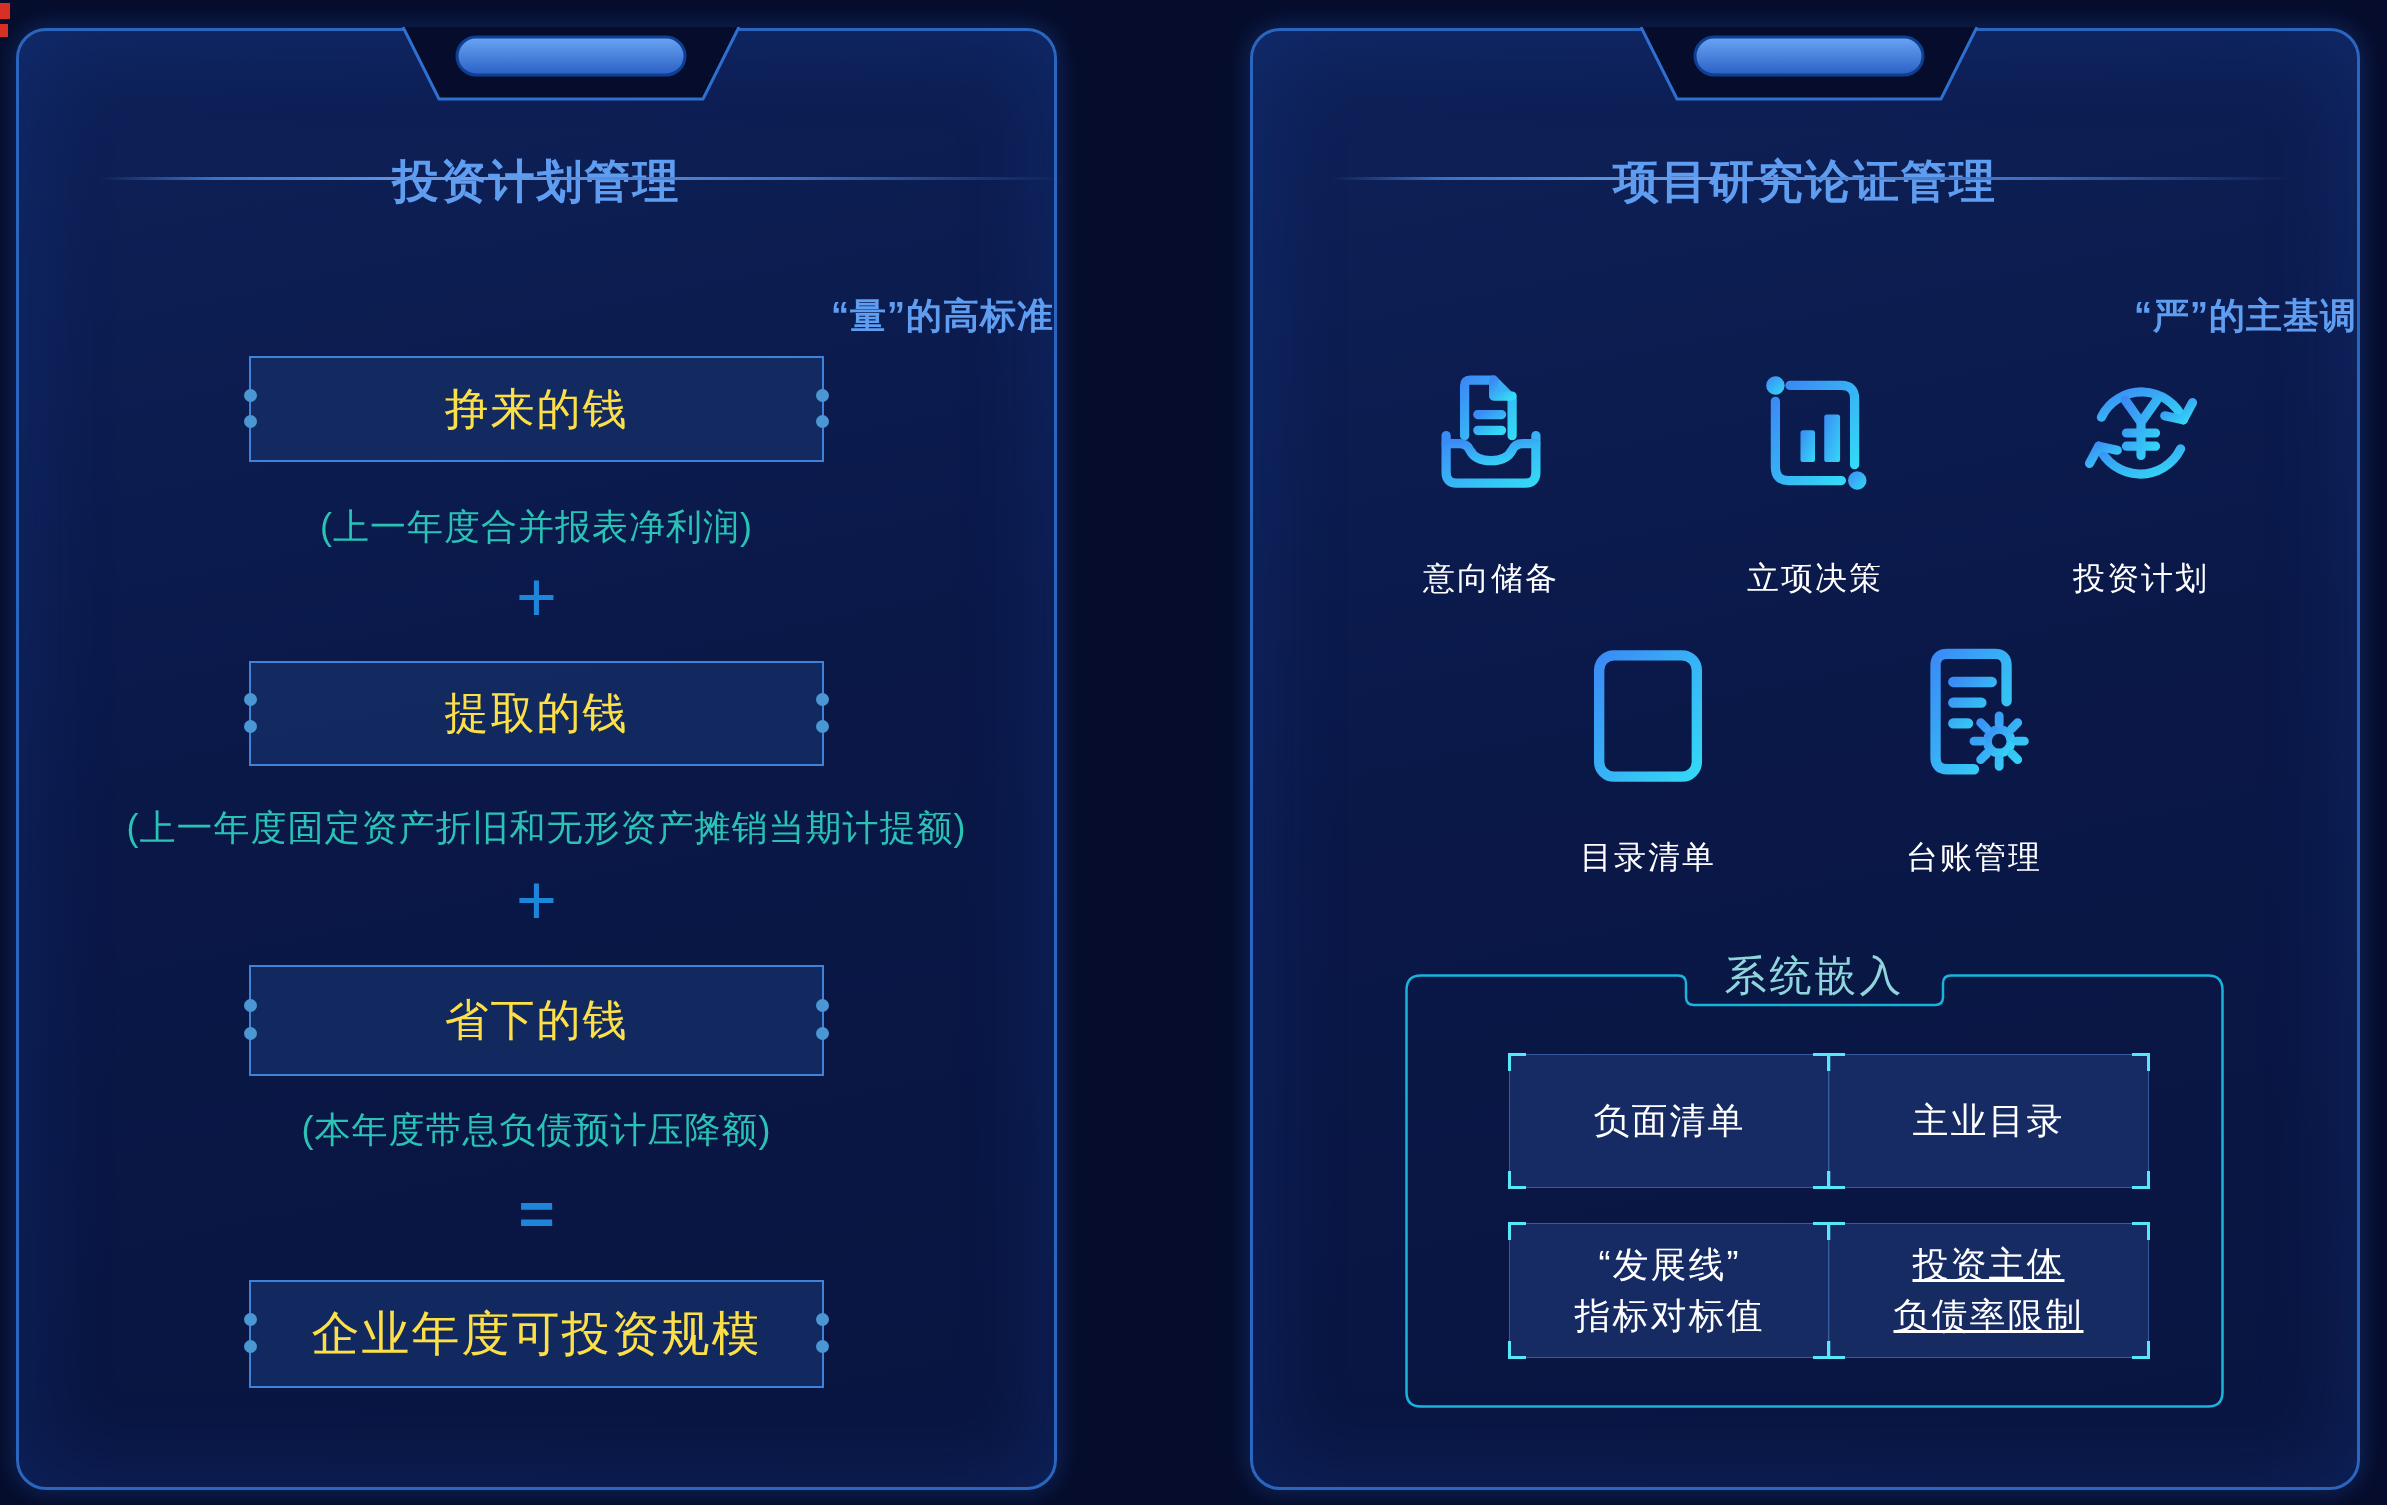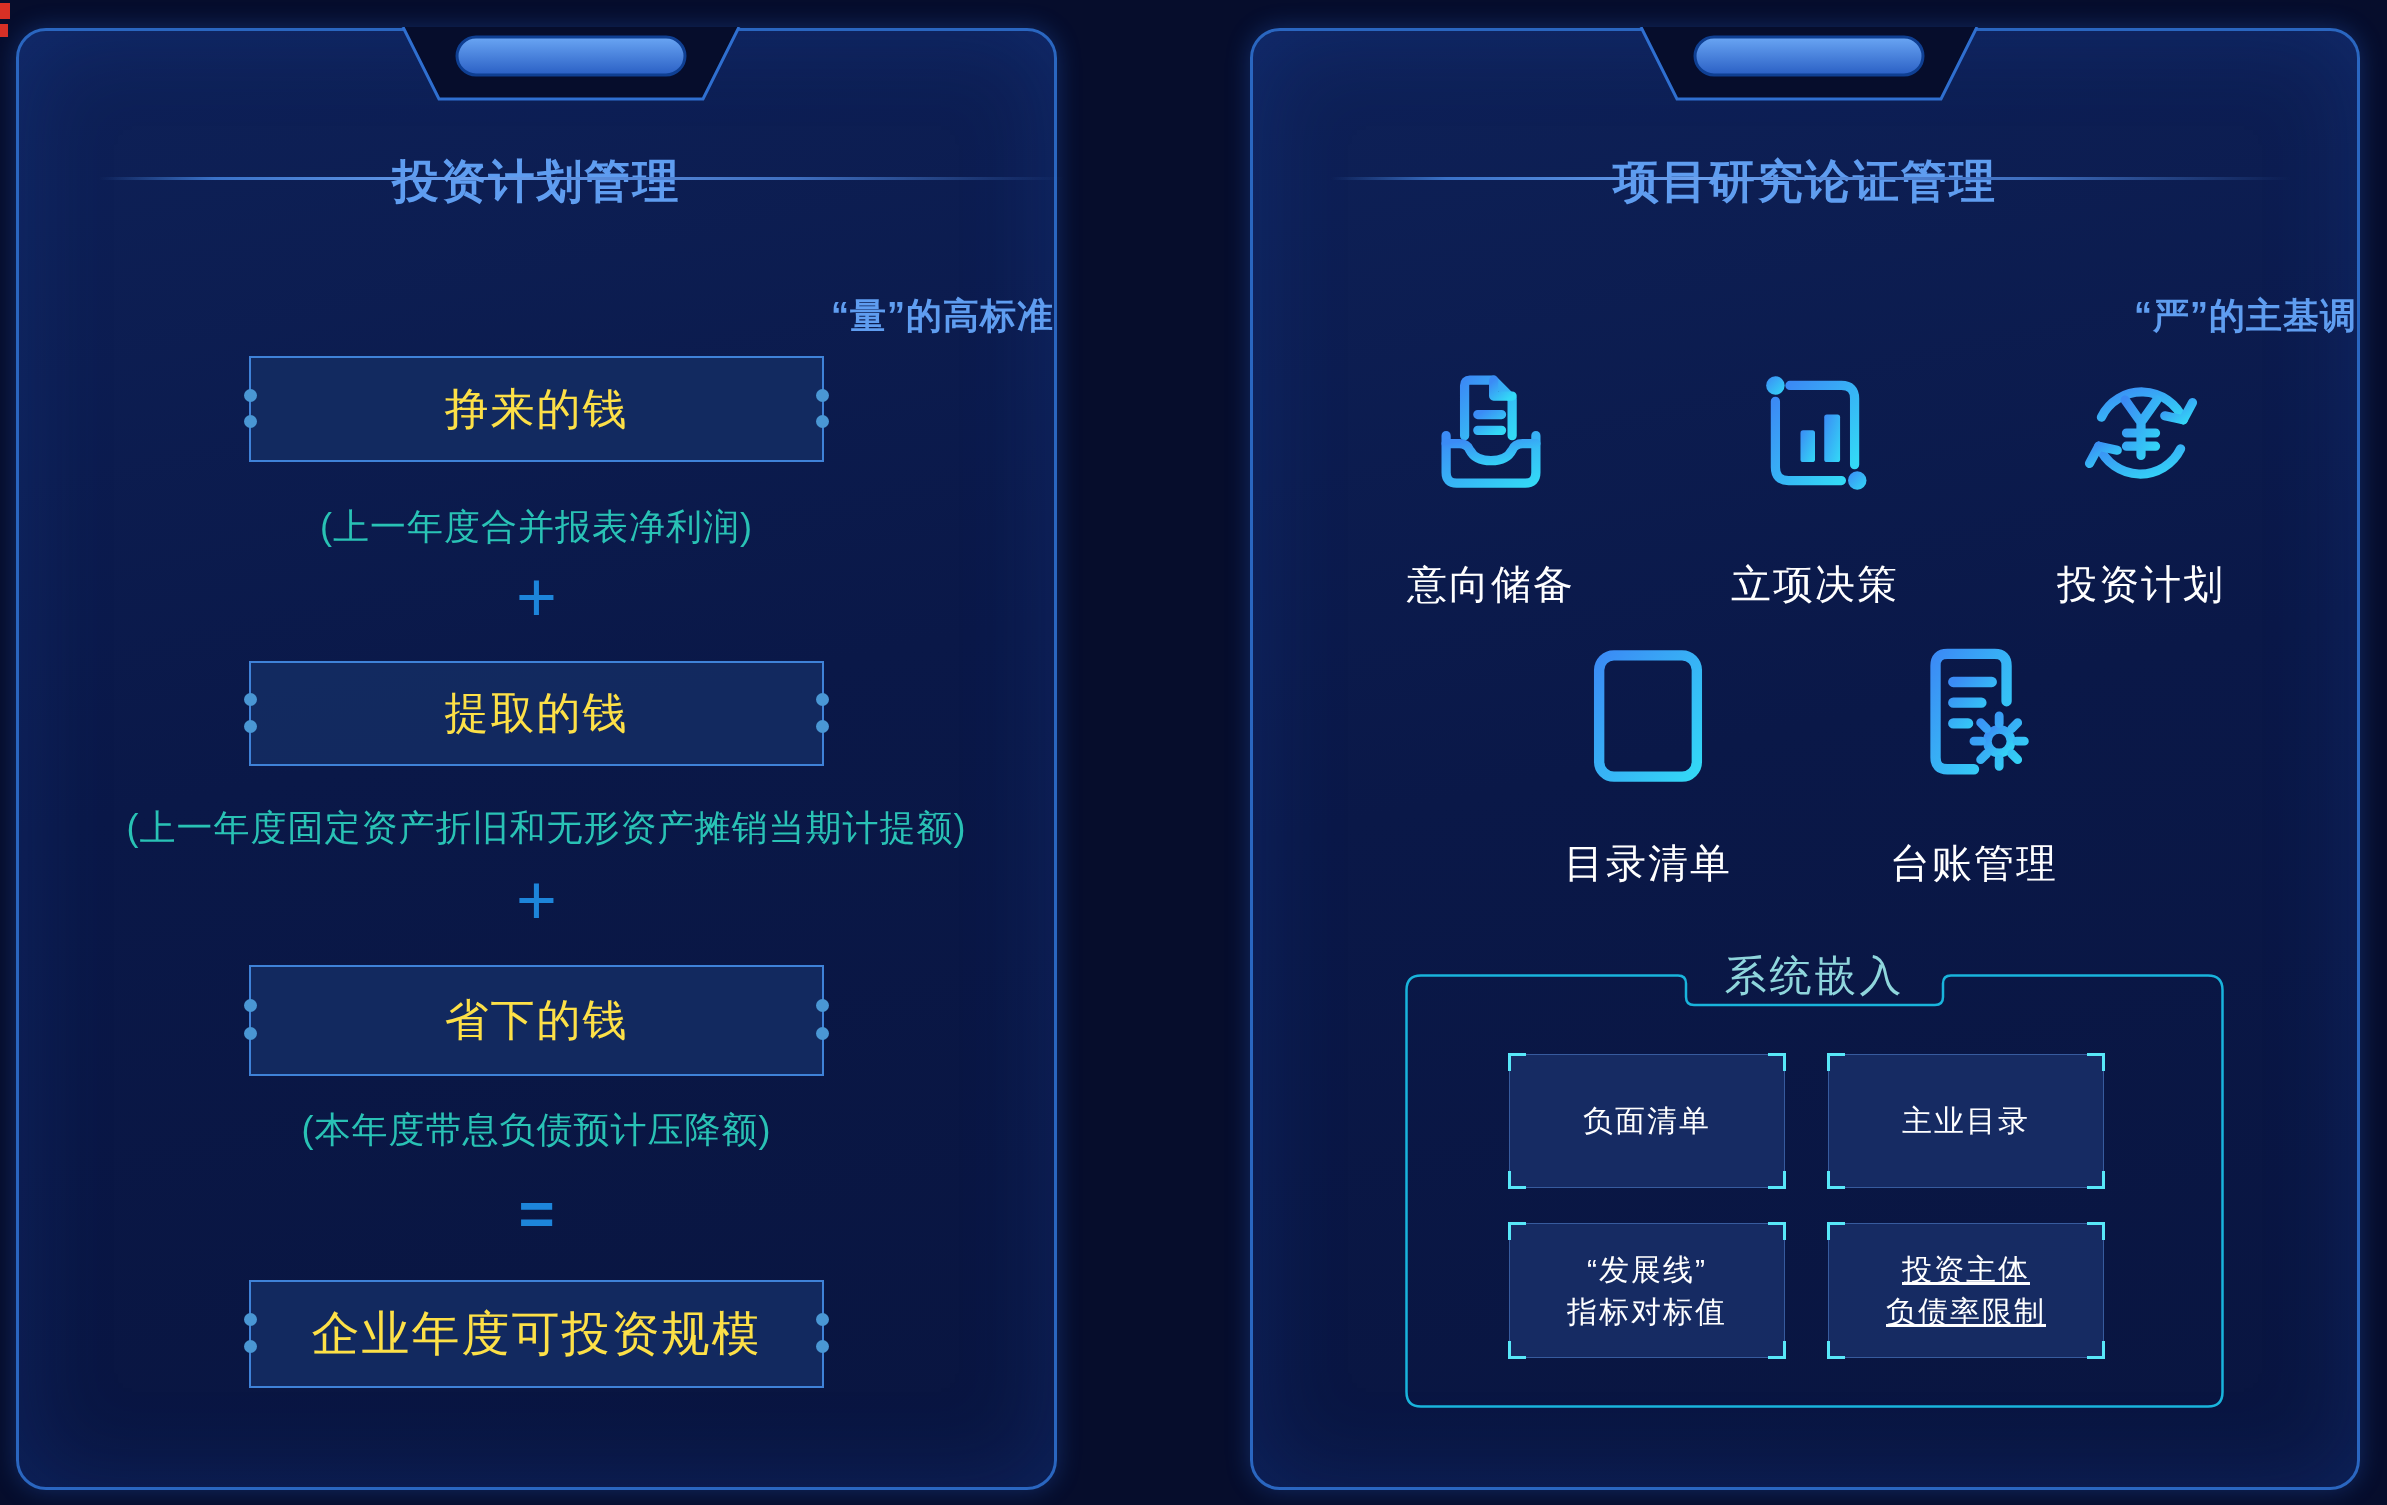--- a/index.html
+++ b/index.html
@@ -46,34 +46,34 @@
   .cap.c3{top:1075px;}
   .op{position:absolute;left:0;width:100%;text-align:center;color:#1d85da;line-height:1;}
   .op.plus{font-size:70px;font-weight:200;}
   .op.o1{top:531px;}
   .op.o2{top:834px;}
   .op.eq{top:1152px;font-size:62px;font-weight:700;letter-spacing:0;}
 
   
   .feat{position:absolute;width:240px;text-align:center;}
   .feat .ic{display:block;margin:0 auto;}
-  .feat .flabel{margin-top:54px;color:#ffffff;font-size:40px;letter-spacing:2px;}
+  .feat .flabel{margin-top:54px;color:#ffffff;font-size:32px;letter-spacing:2px;}
   .feat.f1{left:118px;top:336px;}
   .feat.f2{left:442px;top:336px;}
   .feat.f3{left:768px;top:336px;}
   .feat.f4{left:275px;top:611px;}
   .feat.f5{left:601px;top:611px;}
   .feat.row2 .flabel{margin-top:42px;}
 
   .embed-label{position:absolute;top:917px;left:152px;width:819px;text-align:center;
                color:#8fd6dc;font-size:42px;font-weight:500;letter-spacing:3px;z-index:4;}
   .embed{position:absolute;top:943px;left:152px;width:819px;height:434px;}
   .embed svg.outline{position:absolute;left:0;top:0;}
-  .ebox{position:absolute;width:276px;background:rgba(27,51,110,.75);border:1px solid rgba(95,150,230,.45);
-        color:#ffffff;font-size:30px;letter-spacing:2px;line-height:1.4;
+  .ebox{position:absolute;width:321px;background:rgba(27,51,110,.75);border:1px solid rgba(95,150,230,.45);
+        color:#ffffff;font-size:36px;letter-spacing:2px;line-height:1.4;
         display:flex;flex-direction:column;align-items:center;justify-content:center;text-align:center;}
   .ebox.e1{left:104px;top:80px;height:134px;}
   .ebox.e2{left:423px;top:80px;height:134px;}
   .ebox.e3{left:104px;top:249px;height:135px;}
   .ebox.e4{left:423px;top:249px;height:135px;text-decoration:underline;}
   .cb{position:absolute;width:18px;height:18px;}
   .cb.tl{left:-2px;top:-2px;border-left:3px solid #58e7f8;border-top:3px solid #58e7f8;}
   .cb.tr{right:-2px;top:-2px;border-right:3px solid #58e7f8;border-top:3px solid #58e7f8;}
   .cb.bl{left:-2px;bottom:-2px;border-left:3px solid #58e7f8;border-bottom:3px solid #58e7f8;}
   .cb.br{right:-2px;bottom:-2px;border-right:3px solid #58e7f8;border-bottom:3px solid #58e7f8;}

